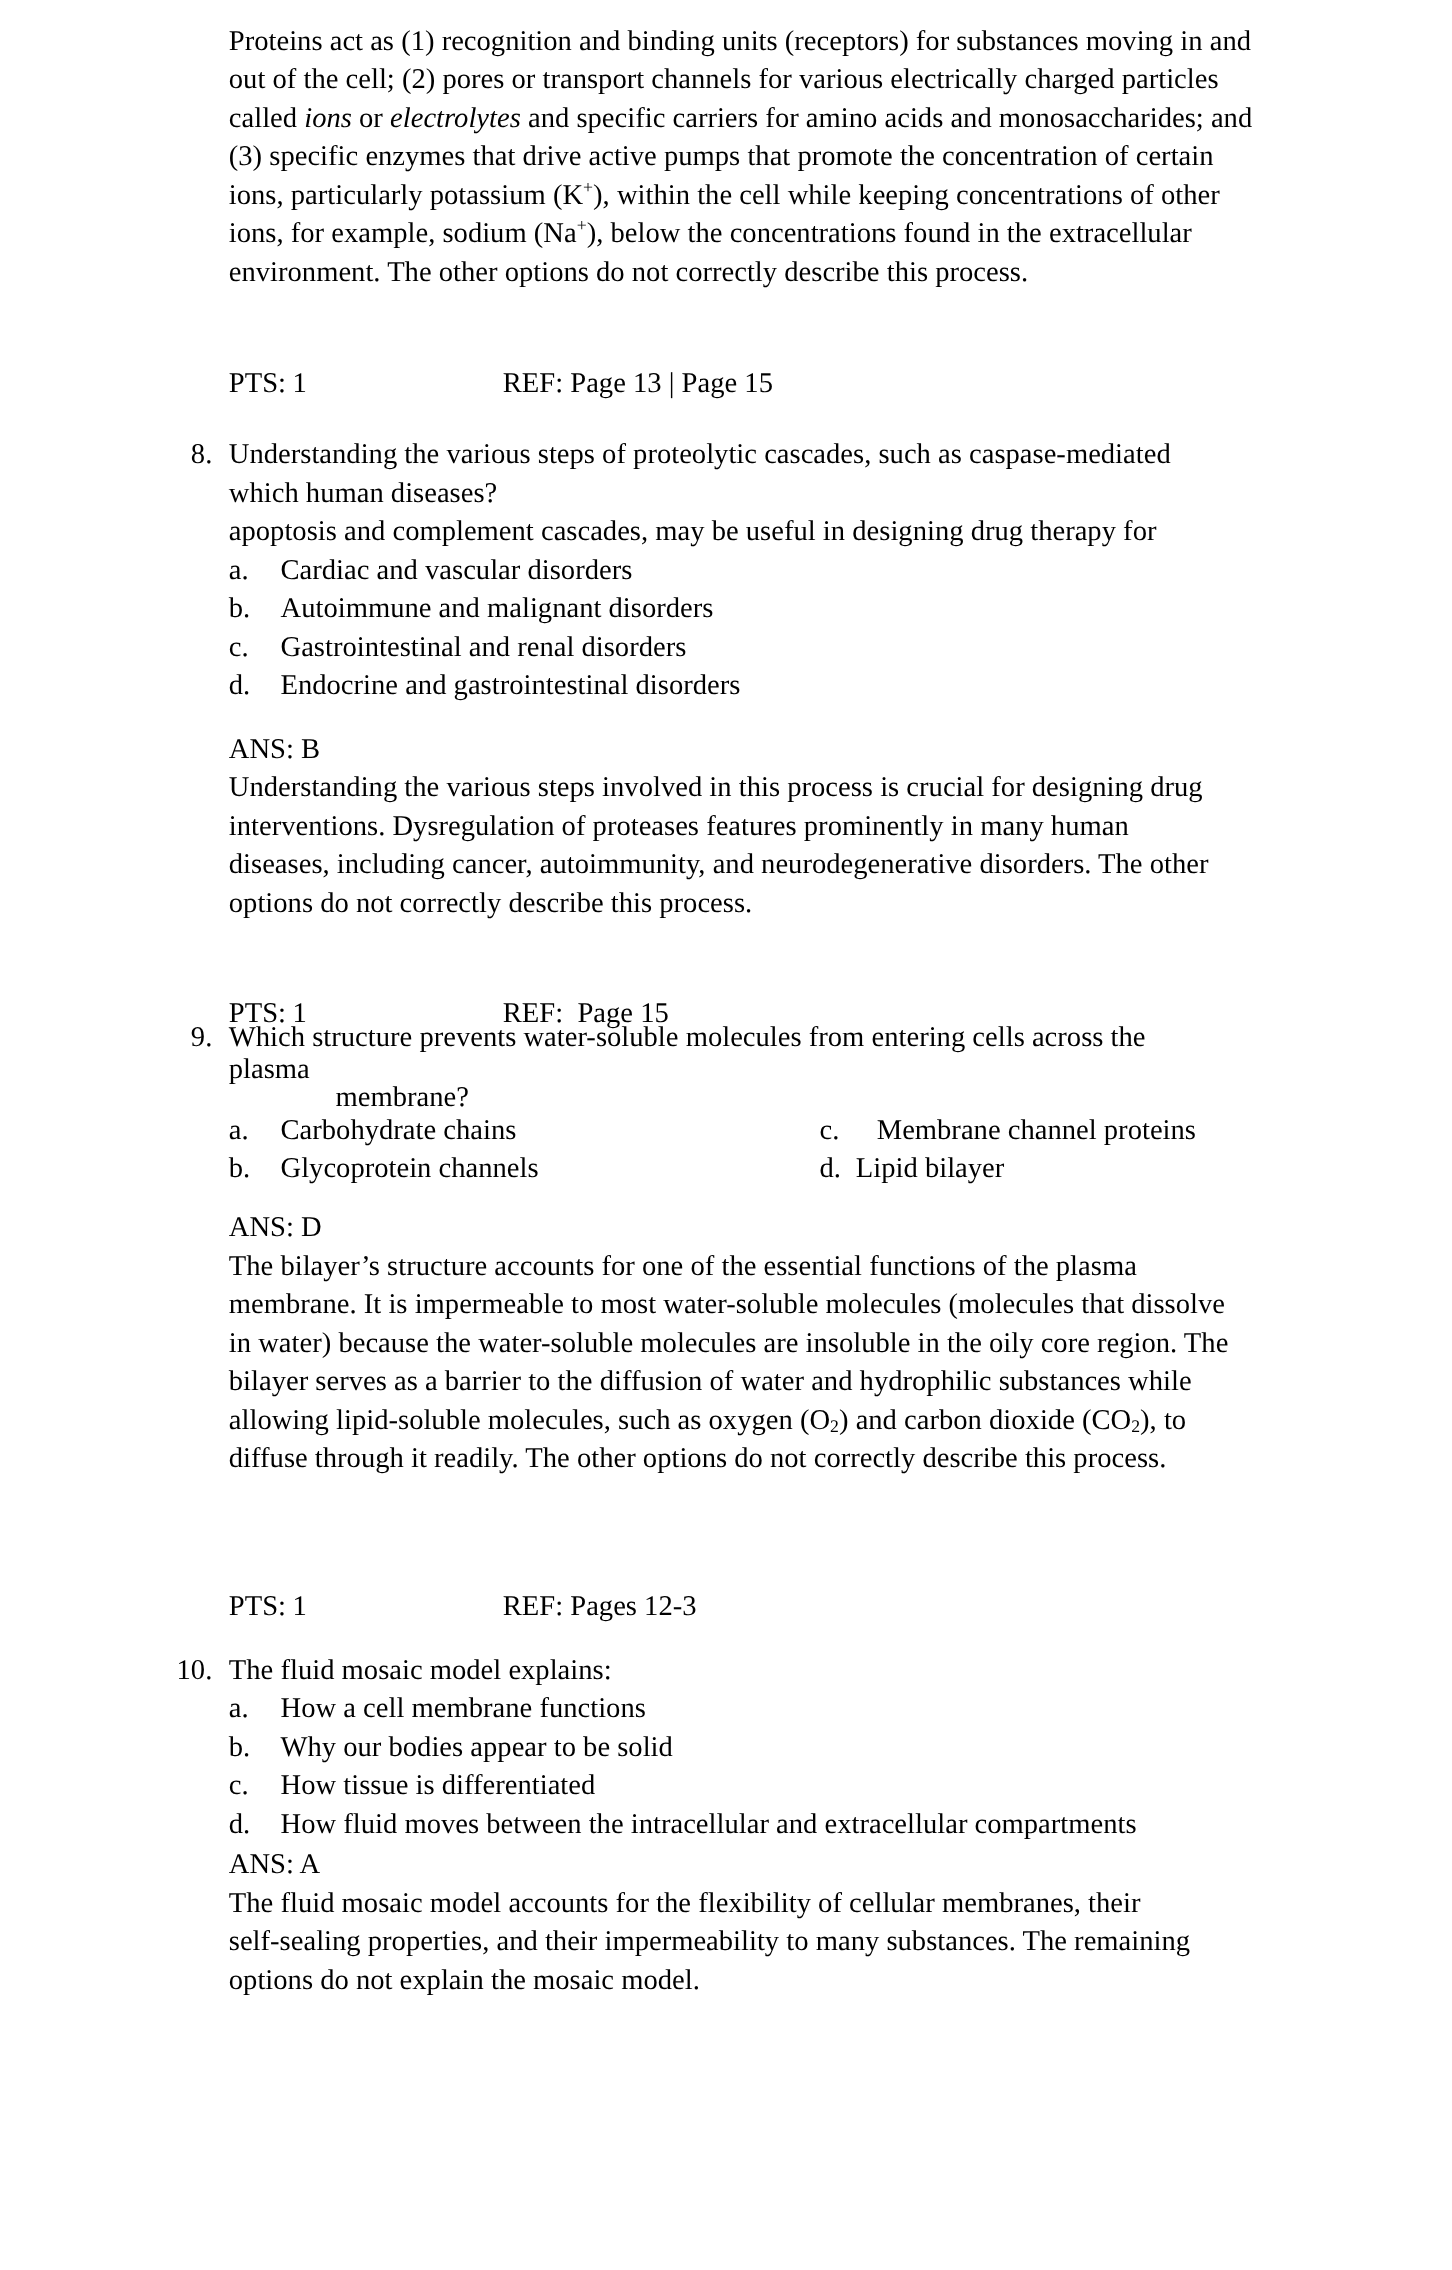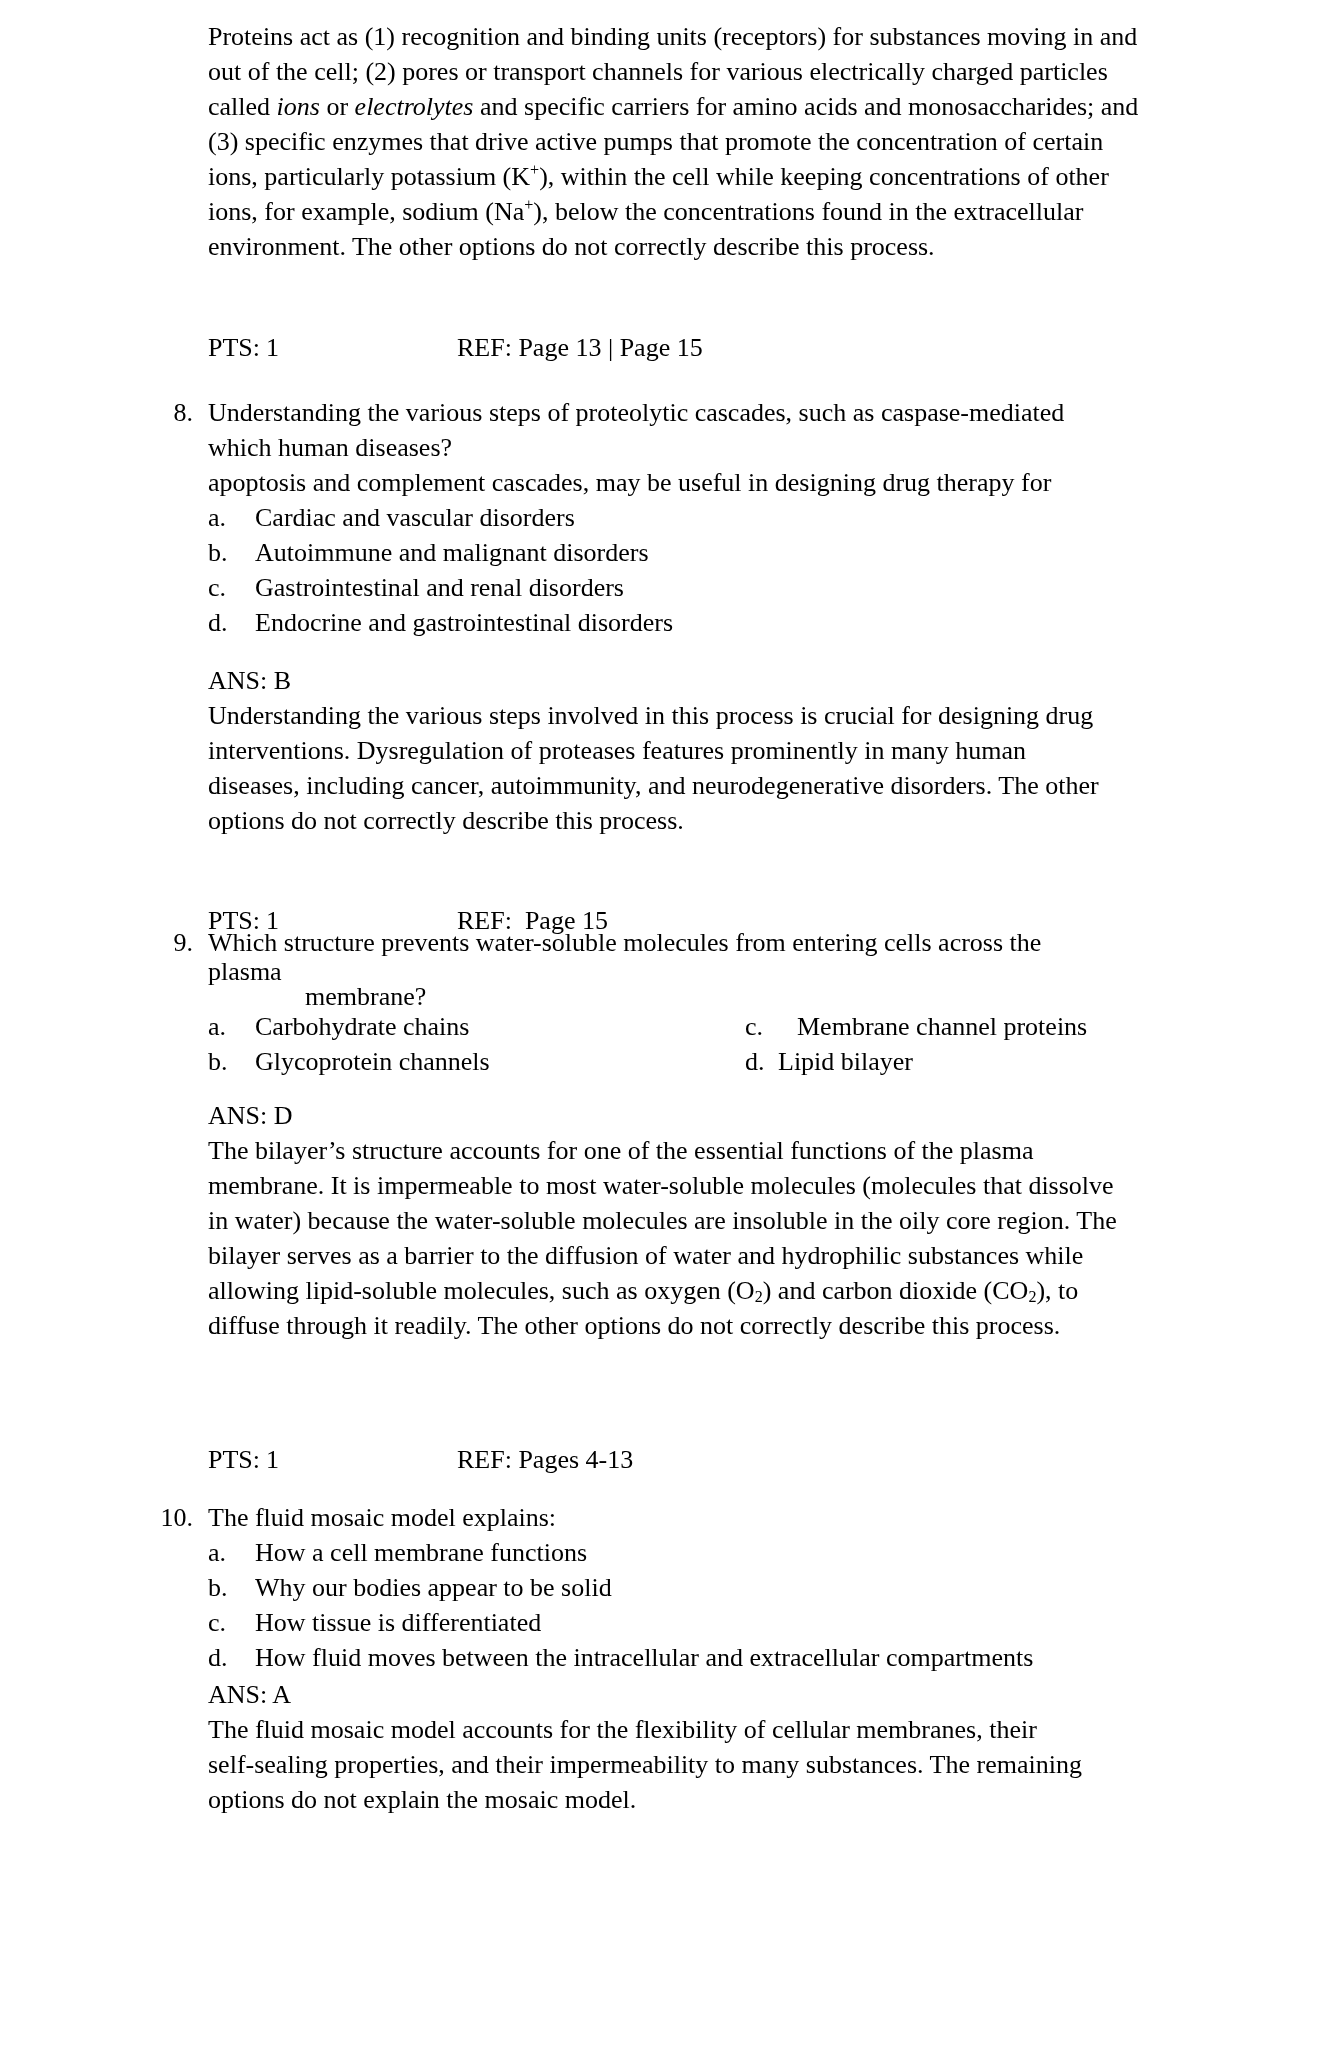--- a/index.html
+++ b/index.html
@@ -136,21 +136,21 @@
         <div class="line">in water) because the water-soluble molecules are insoluble in the oily core region. The</div>
         <div class="line">bilayer serves as a barrier to the diffusion of water and hydrophilic substances while</div>
         <div class="line"><span>allowing lipid-soluble molecules, such as oxygen (O</span><sub>2</sub><span>) and carbon dioxide (CO</span><sub>2</sub><span>), to</span></div>
         <div class="line">diffuse through it readily. The other options do not correctly describe this process.</div>
       </div>
   </div>
 
   <div class="block pts-row" style="top:1372px;">
     <span class="pts-label">PTS:</span>
     <span class="pts-value">1</span>
-    <span class="pts-ref">REF: Pages 4-13</span>
+    <span class="pts-ref">REF: Pages 12-3</span>
   </div>
 
   <div class="block" style="top:1500px;">
     <span class="qnum">10.</span>
     <div>
         <div class="line">The fluid mosaic model explains:</div>
       </div>
     <div>
       <div class="opt-row">
         <span class="opt-letter">a.</span>

